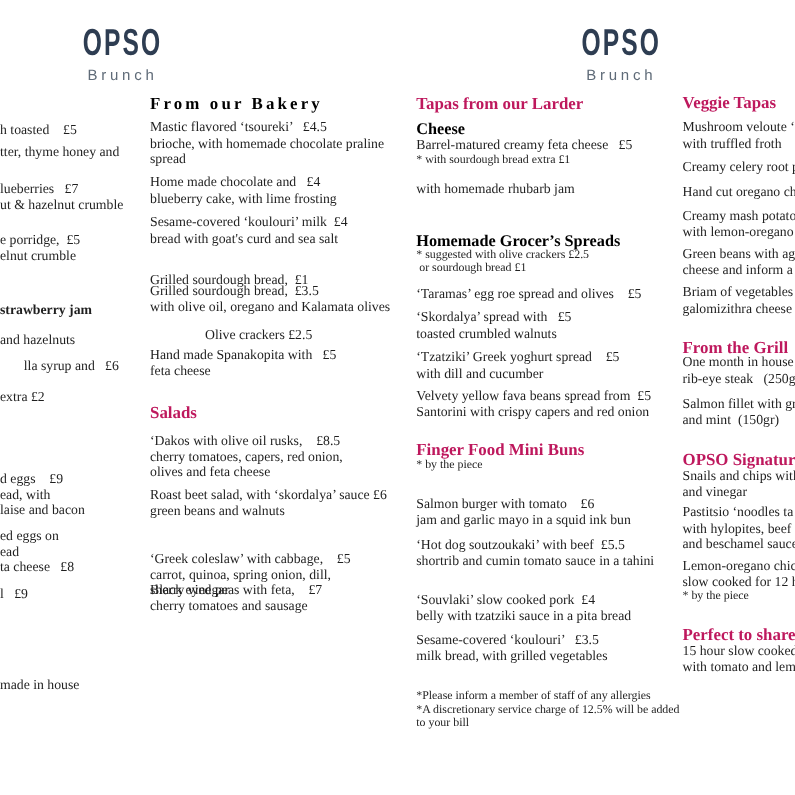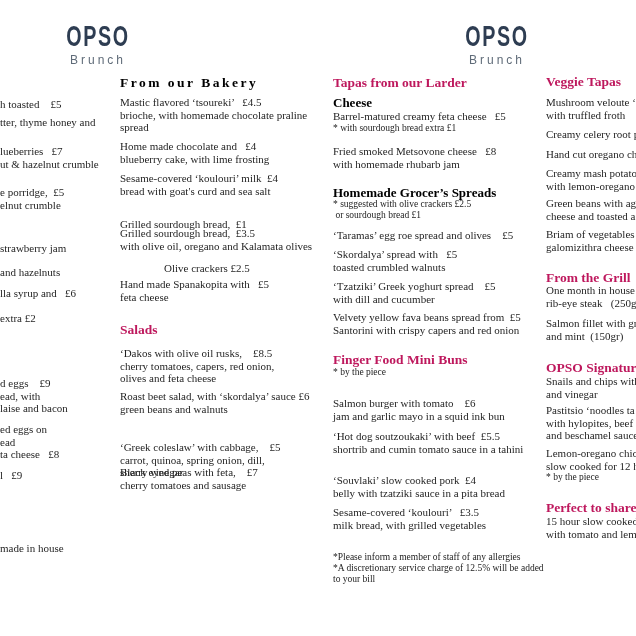--- a/index.html
+++ b/index.html
@@ -68,27 +68,27 @@
       </div>
       <div class="group" style="top: 158px;">
         <div class="ln">ut &amp; hazelnut crumble</div>
       </div>
       <div class="group" style="top: 186px;">
         <div class="ln">e porridge,  £5</div>
       </div>
       <div class="group" style="top: 199px;">
         <div class="ln">elnut crumble</div>
       </div>
-      <div class="group" style="top: 242px;">
+      <div class="group" style="top: 242px; font-weight: bold;">
         <div class="ln">strawberry jam</div>
       </div>
       <div class="group" style="top: 266px;">
         <div class="ln">and hazelnuts</div>
       </div>
-      <div class="group" style="top: 287px;">
+      <div class="group" style="top: 287px; padding-left: 19px;">
         <div class="ln">lla syrup and   £6</div>
       </div>
       <div class="group" style="top: 312px;">
         <div class="ln">extra £2</div>
       </div>
       <div class="group" style="top: 377px;">
         <div class="ln">d eggs    £9</div>
         <div class="ln">ead, with</div>
       </div>
       <div class="group" style="top: 402px;">
@@ -164,21 +164,20 @@
         <div class="ln h">Tapas from our Larder</div>
       </div>
       <div class="group" style="top: 96px;">
         <div class="ln h2">Cheese</div>
       </div>
       <div class="group" style="top: 110px;">
         <div class="ln">Barrel-matured creamy feta cheese   £5</div>
         <div class="ln s">* with sourdough bread extra £1</div>
       </div>
       <div class="group" style="top: 145px;">
-        <div class="ln">Fried smoked Metsovone cheese   £8</div>
         <div class="ln">with homemade rhubarb jam</div>
       </div>
       <div class="group" style="top: 186px;">
         <div class="ln h2">Homemade Grocer’s Spreads</div>
         <div class="ln s">* suggested with olive crackers £2.5</div>
         <div class="ln s"> or sourdough bread £1</div>
       </div>
       <div class="group" style="top: 229px;">
         <div class="ln">‘Taramas’ egg roe spread and olives    £5</div>
       </div>
@@ -233,21 +232,21 @@
       </div>
       <div class="group" style="top: 148px;">
         <div class="ln">Hand cut oregano ch</div>
       </div>
       <div class="group" style="top: 167px;">
         <div class="ln">Creamy mash potato</div>
         <div class="ln">with lemon-oregano</div>
       </div>
       <div class="group" style="top: 197px;">
         <div class="ln">Green beans with ag</div>
-        <div class="ln">cheese and toasted a</div>
+        <div class="ln">cheese and inform a</div>
       </div>
       <div class="group" style="top: 228px;">
         <div class="ln">Briam of vegetables </div>
         <div class="ln">galomizithra cheese</div>
       </div>
       <div class="group" style="top: 270px;">
         <div class="ln h">From the Grill</div>
       </div>
       <div class="group" style="top: 284px;">
         <div class="ln">One month in house </div>

